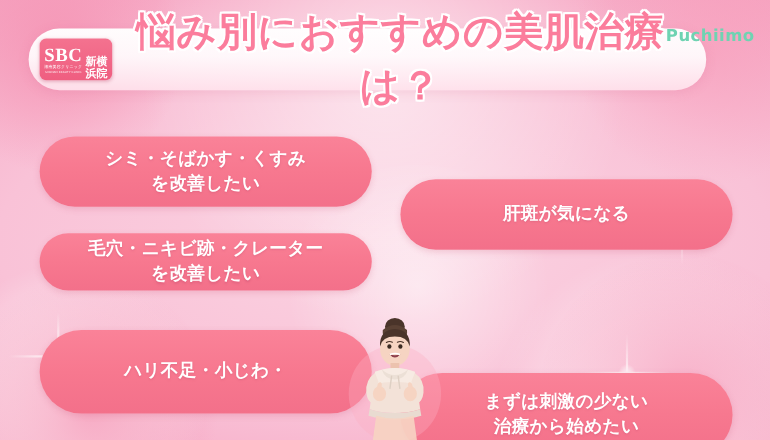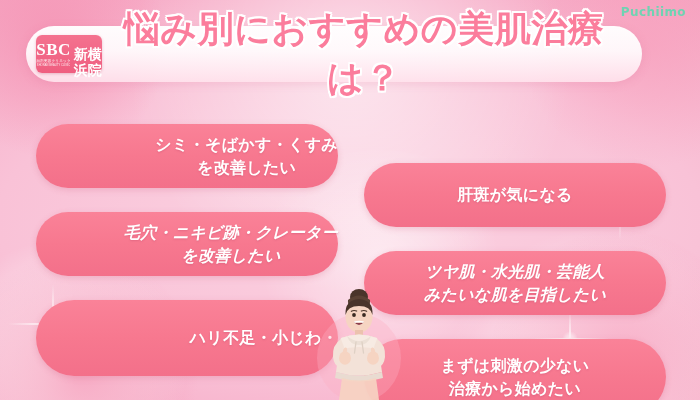--- a/index.html
+++ b/index.html
@@ -42,22 +42,22 @@
   .sp-core{ position:absolute; left:50%; top:50%; width:16px; height:16px; border-radius:50%;
     transform:translate(-50%,-50%);
     background:radial-gradient(circle,#fff 0%,rgba(255,255,255,.6) 35%,rgba(255,255,255,0) 70%); }
   .s1{ left:8px;  bottom:36px; width:90px;  height:80px; }
   .s2{ left:530px; bottom:26px; width:80px; height:70px; opacity:.7; }
   .s3{ left:596px; top:196px;  width:48px;  height:44px; opacity:.55; }
   .s4{ left:140px; top:210px;  width:42px;  height:40px; opacity:.4; }
 
   
   #brand{
-    position:absolute; right:14px; top:5px; z-index:9;
-    font-size:12px; font-weight:bold; letter-spacing:.4px;
+    position:absolute; right:14px; top:23px; z-index:9;
+    font-size:15px; font-weight:bold; letter-spacing:.4px;
     color:#6fd3b2; font-family:"DejaVu Sans",sans-serif;
   }
 
   
   #banner{
     position:absolute; left:26px; top:26px; width:616px; height:56px; z-index:6;
     border-radius:28px;
     background:linear-gradient(180deg,rgba(255,255,255,.97) 0%,rgba(255,250,252,.95) 45%,rgba(255,226,236,.92) 100%);
     box-shadow:0 2px 10px rgba(214,100,140,.18);
     display:flex; align-items:center; padding-left:10px;
@@ -67,21 +67,21 @@
     background:linear-gradient(180deg,#f4728f 0%,#ef5e80 100%);
     display:flex; align-items:center; justify-content:center; gap:3px;
     box-shadow:0 1px 3px rgba(180,60,95,.3);
   }
   .logo-left{ display:flex; flex-direction:column; align-items:center; line-height:1; }
   .logo-sbc{ color:#fff; font-family:"Liberation Serif","DejaVu Serif",serif;
     font-weight:bold; font-size:17px; letter-spacing:.5px; }
   .logo-sub1{ color:#fff; font-size:3.6px; letter-spacing:.2px; margin-top:2px; white-space:nowrap; }
   .logo-sub2{ color:#fff; font-size:2.6px; letter-spacing:.1px; margin-top:1.5px; white-space:nowrap; opacity:.9; }
   .logo-right{ display:flex; flex-direction:column; align-items:center; line-height:1.15;
-    color:#fff; font-size:14px; font-weight:bold;margin-top:16px; }
+    color:#fff; font-size:10px; font-weight:bold;margin-top:16px; }
   #banner-title{
     flex:1; text-align:center; padding-right:16px;
     font-size:36px; font-weight:bold; letter-spacing:.5px;
     color:#fb7d9c;
     text-shadow:
       -1.6px -1.6px 0 #fff, 1.6px -1.6px 0 #fff, -1.6px 1.6px 0 #fff, 1.6px 1.6px 0 #fff,
       0 -1.8px 0 #fff, 0 1.8px 0 #fff, -1.8px 0 0 #fff, 1.8px 0 0 #fff;
   }
 
   
@@ -89,24 +89,24 @@
     position:absolute; z-index:5;
     border-radius:40px;
     background:linear-gradient(180deg,#fa8298 0%,#f7788f 50%,#f3708a 100%);
     box-shadow:0 2px 6px rgba(200,80,115,.22);
     display:flex; align-items:center; justify-content:center; text-align:center;
     color:#ffffff; font-size:16px; font-weight:bold; line-height:1.45;
     letter-spacing:.3px;
     text-shadow:0 1px 2px rgba(190,70,105,.35);
   }
   .card span{ display:block; }
-  .col-l{ left:36px;  width:302px;justify-content:flex-end; }
+  .col-l{ left:36px;  width:302px; }
   .col-r{ left:364px; width:302px;margin-top:39px; }
   .row1{ top:124px; height:64px; }
-  .row2{ top:212px; height:64px;font-style:italic; }
+  .row2{ top:212px; height:52px; }
   .row3{ top:300px; height:76px; }
 
   
   #person{ position:absolute; left:316px; top:286px; width:86px; height:114px; z-index:7; }
 </style>
 </head>
 <body>
 
 <div id="stage">
 
@@ -159,26 +159,20 @@
     </div>
   </div>
 
   <div class="card col-l row2">
     <div>
       <span>毛穴・ニキビ跡・クレーター</span>
       <span>を改善したい</span>
     </div>
   </div>
 
-  <div class="card col-r row2">
-    <div>
-      <span>ツヤ肌・水光肌・芸能人</span>
-      <span>みたいな肌を目指したい</span>
-    </div>
-  </div>
 
   <div class="card col-l row3">
     <div>
       <span>ハリ不足・小じわ・</span>
     </div>
   </div>
 
   <div class="card col-r row3">
     <div>
       <span>まずは刺激の少ない</span>

